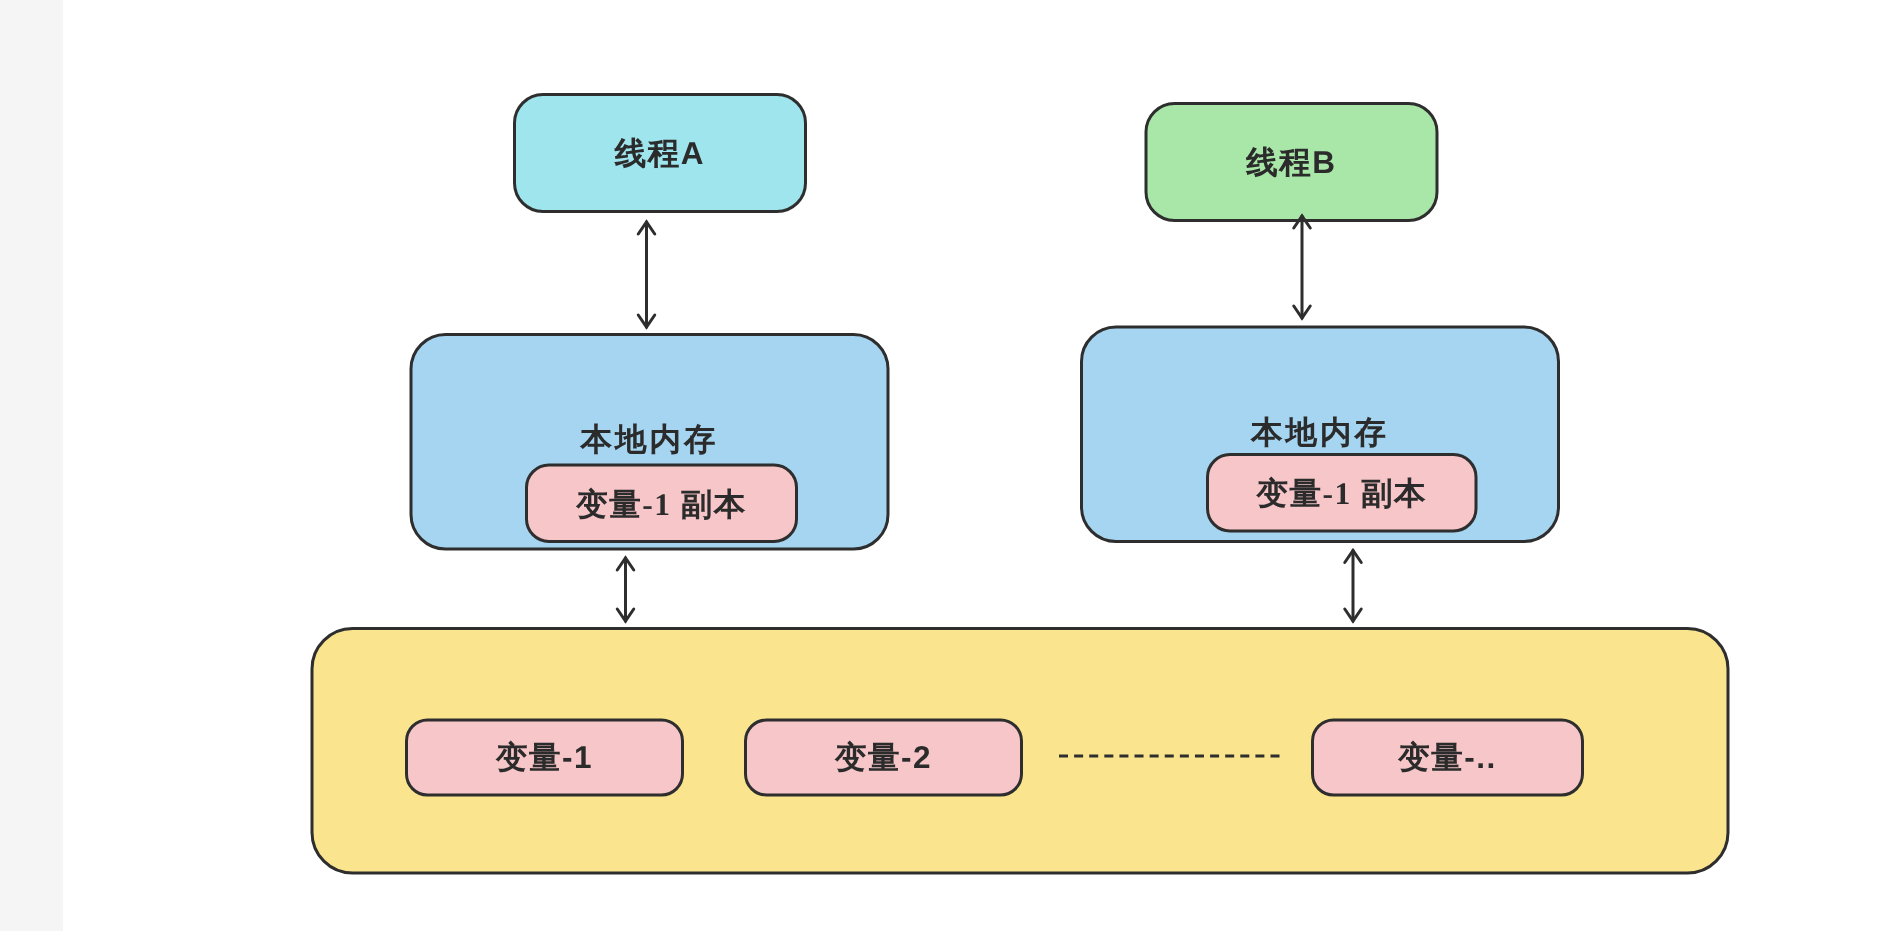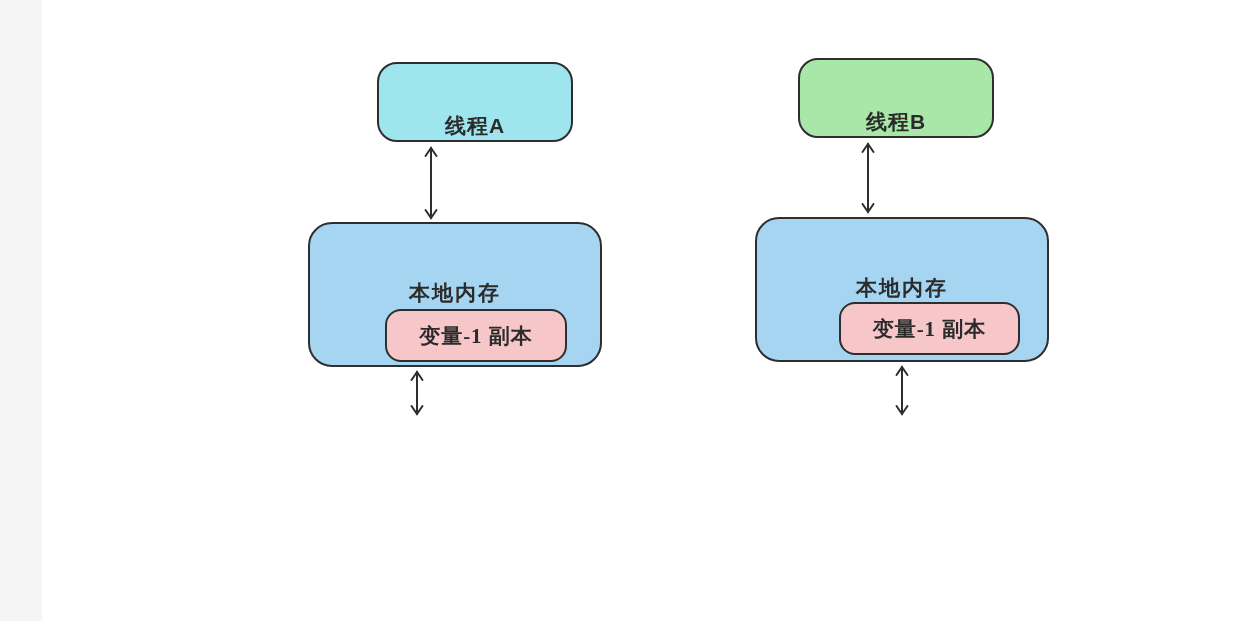--- a/index.html
+++ b/index.html
@@ -24,35 +24,34 @@
   .left-gutter {
     position: absolute;
     left: 0; top: 0;
     width: 42px; height: 621px;
     background: var(--gutter);
   }
   .box {
     position: absolute;
     border: 2px solid var(--line);
     display: flex;
-    align-items: flex-end;
+    align-items: center;
     justify-content: center;
     font-weight: 600;
-    margin-left: 35px;
   }
   .thread-box {
     width: 196px; height: 80px;
     border-radius: 20px;
     font-size: 21px;
     letter-spacing: 1px;
   }
   .thread-a { left: 342px; top: 62px; background: var(--thread_a_bg, #9ee5ee); }
-  .thread-b { left: 763px; top: 58px; background: var(--thread_b_bg, #a8e7a8); }
+  .thread-b { left: 763px; top: 68px; background: var(--thread_b_bg, #a8e7a8); }
   .local-box {
-    width: 294px; height: 145px;
+    width: 320px; height: 145px;
     border-radius: 24px;
     background: var(--local_bg, #a5d5f0);
     display: block;
   }
   .local-a { left: 273px; top: 222px; }
   .local-b { left: 720px; top: 217px; }
   .local-title {
     position: absolute;
     left: 0; right: 0;
     top: 55px;
@@ -174,14 +173,26 @@
 
   <div class="arrow" style="left:894px; top:364px;">
     <svg width="16" height="53" viewBox="0 0 16 53" fill="none" stroke="#2e2e2e" stroke-width="2" stroke-linecap="round">
       <line x1="8" y1="3" x2="8" y2="50"></line>
       <polyline points="2.5,11 8,3 13.5,11"></polyline>
       <polyline points="2.5,42 8,50 13.5,42"></polyline>
     </svg>
   </div>
 
 
+  <div class="box main-box">
+    <div class="var-box var-1">
+      <span>变量-1</span>
+    </div>
+    <div class="var-box var-2">
+      <span>变量-2</span>
+    </div>
+    <div class="dashes"></div>
+    <div class="var-box var-n">
+      <span>变量-..</span>
+    </div>
+  </div>
 
 </div>
 
 </body></html>

